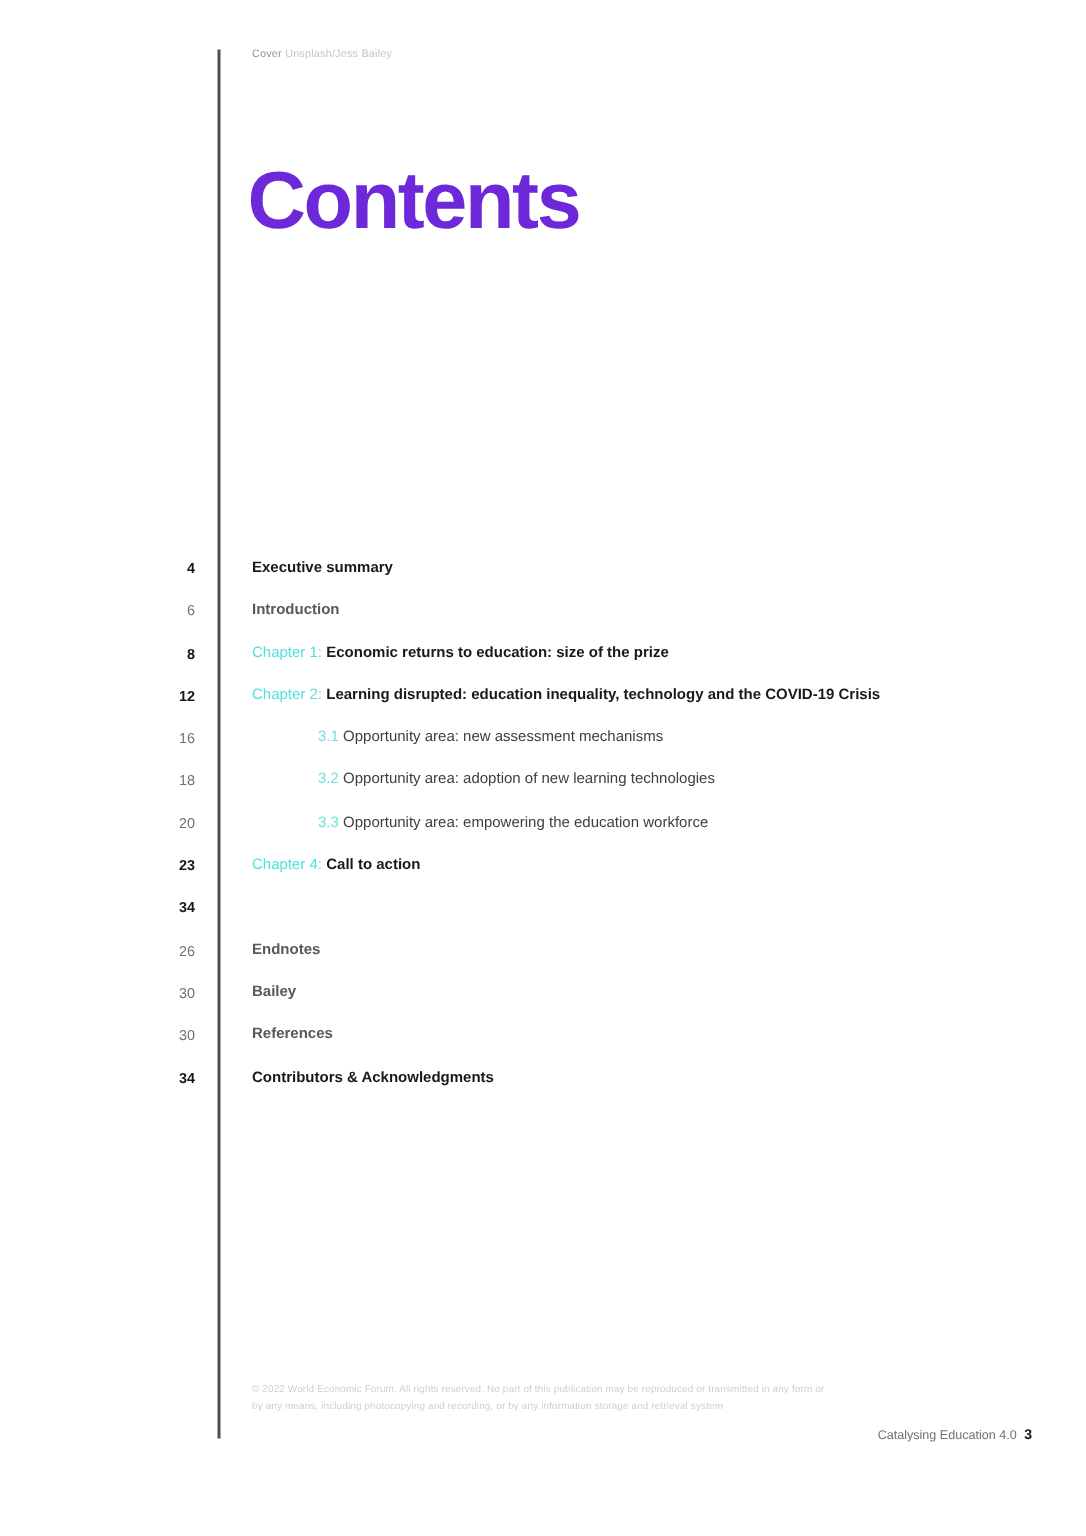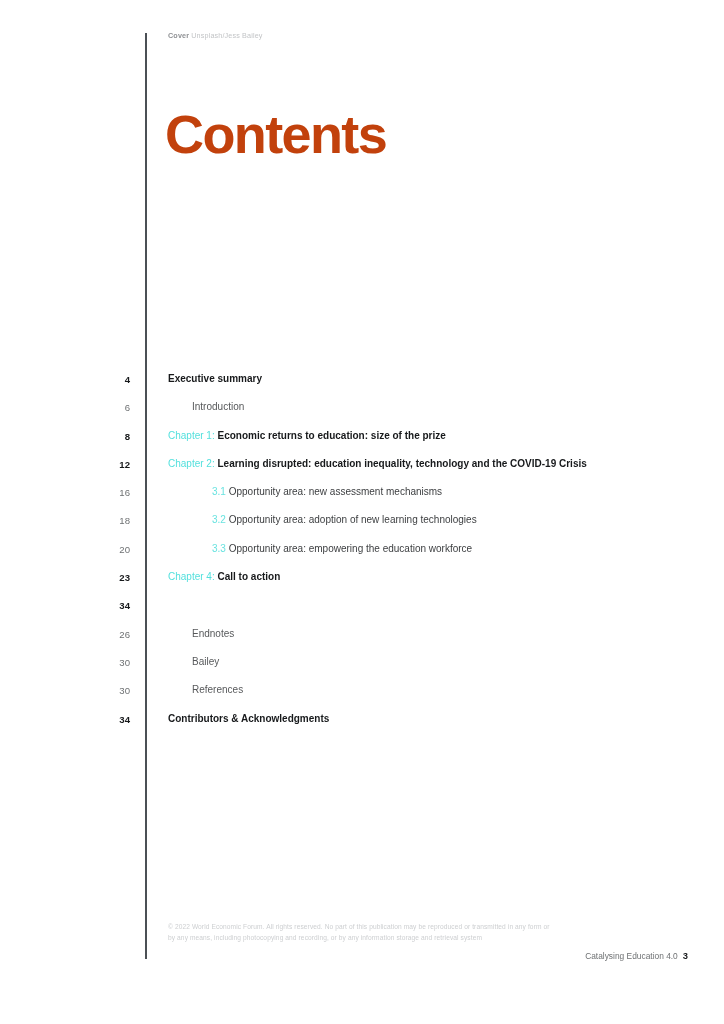--- a/index.html
+++ b/index.html
@@ -26,21 +26,21 @@
   .credit {
     position: absolute;
     left: 168px;
     top: 31px;
     font-size: 7.2px;
     letter-spacing: 0.15px;
     color: #b7b9bb;
     white-space: nowrap;
   }
   .credit .credit-label {
-    font-weight: bold;
+    font-weight: normal;
     color: #8f9194;
     text-align: right;
   }
   .credit .credit-source {
     color: #c2c4c6;
   }
 
   
   .vrule {
     position: absolute;
@@ -52,21 +52,21 @@
   }
 
   
   .title {
     position: absolute;
     left: 165px;
     top: 70px;
     font-size: 54px;
     font-weight: bold;
     letter-spacing: -1.6px;
-    color: #c2410c;
+    color: #6d28d9;
     line-height: 1.05;
   }
 
   
   .toc {
     position: absolute;
     left: 0;
     top: 370px;
     width: 724px;
   }
@@ -90,21 +90,21 @@
   .toc-text {
     position: absolute;
     left: 168px;
     top: 2px;
     font-size: 10px;
     line-height: 14px;
     white-space: nowrap;
     color: #1f2123;
   }
   .toc-text.bold { font-weight: bold; color: #17191b; }
-  .toc-text.light { font-weight: normal; color: #57595b; margin-left: 24px; }
+  .toc-text.light { font-weight: bold; color: #57595b; }
   .toc-text.sub {
     left: 212px;
     font-weight: normal;
     color: #3c3e40;
   }
   .tag {
     color: #53e0dd;
     font-weight: normal;
   }
   .tag-sub {

